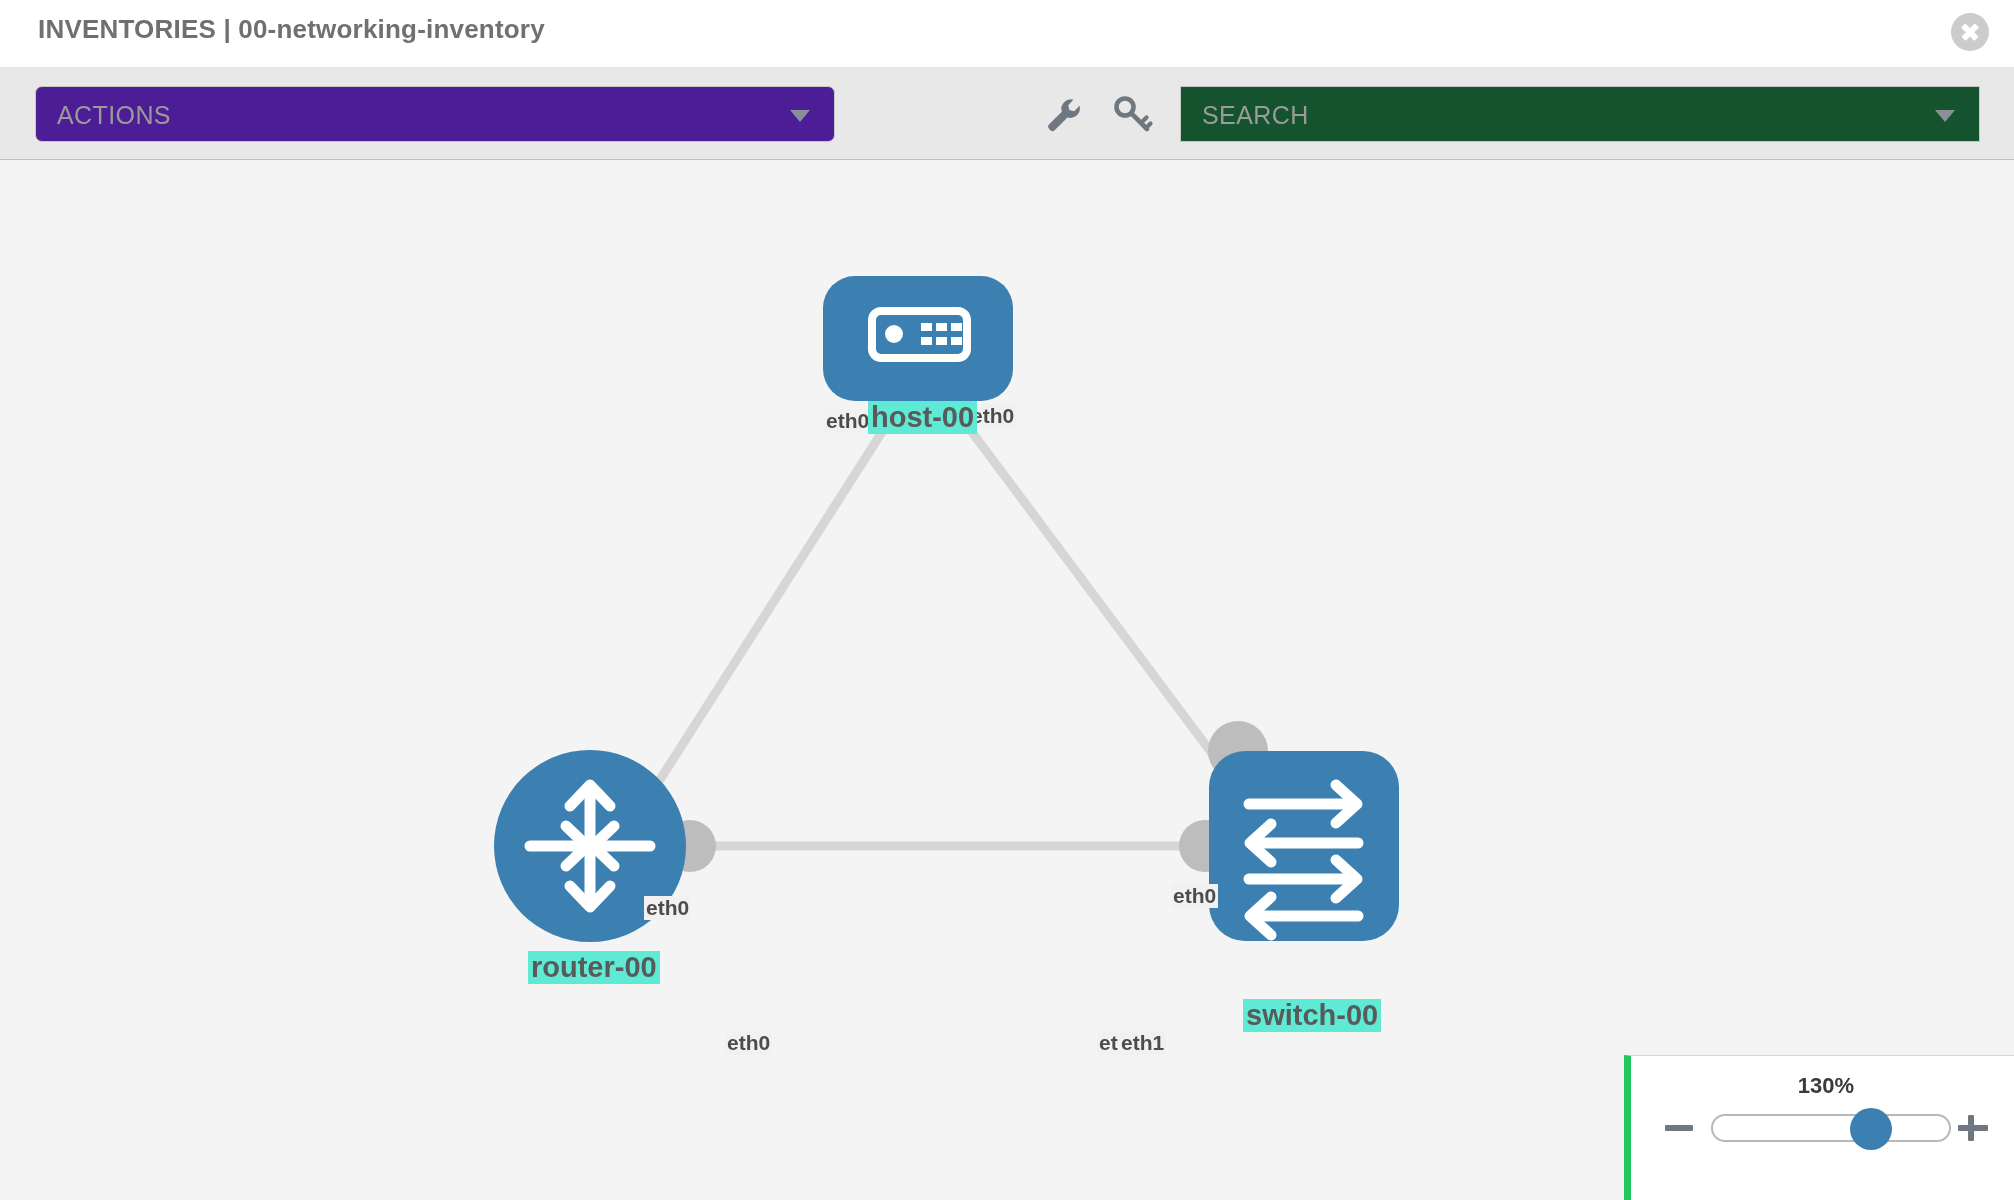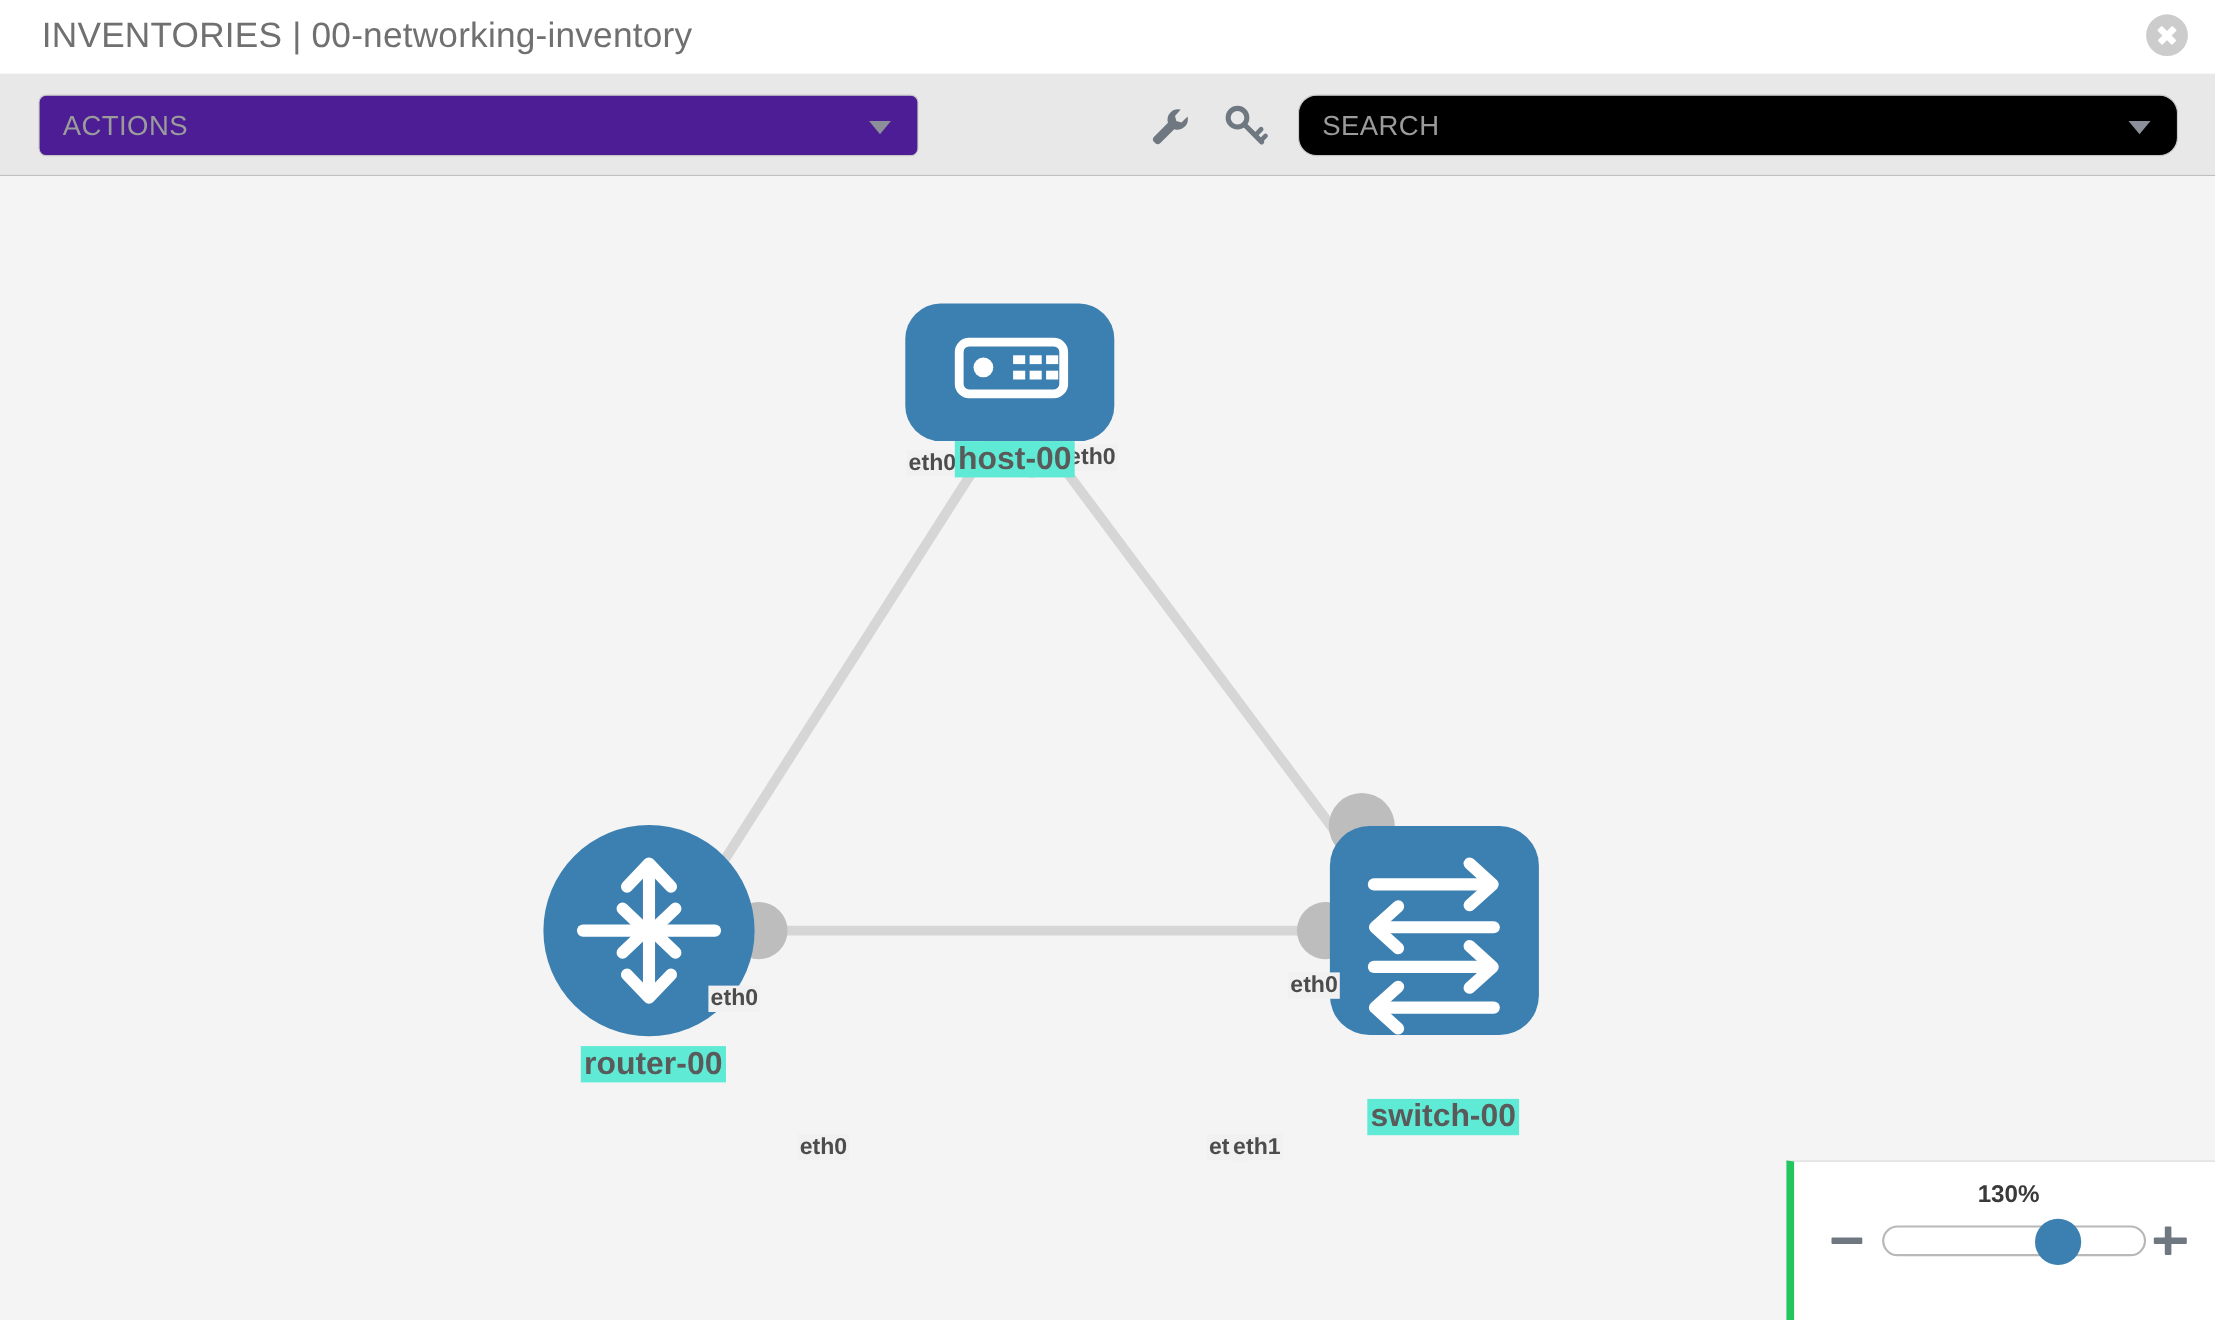--- a/index.html
+++ b/index.html
@@ -13,21 +13,21 @@
   #app { position: relative; width: 2014px; height: 1200px; background:#f5f5f5; }
 
   
   .header {
     position: absolute; top:0; left:0; width:2014px; height:68px;
     background:#ffffff;
     border-bottom:1px solid #e3e3e3;
   }
   .page-title {
     position:absolute; left:38px; top:14px;
-    font-size:32px; font-weight:normal; color:#707070;
+    font-size:26px; font-weight:bold; color:#707070;
     letter-spacing:.2px; white-space:nowrap;
   }
   .close-btn {
     position:absolute; right:25px; top:13px;
     width:38px; height:38px; border-radius:50%;
     background:#cccccc; cursor:pointer;
   }
   .close-btn::before, .close-btn::after {
     content:""; position:absolute; left:50%; top:50%;
     width:19px; height:5.5px; background:#ffffff; border-radius:1px;
@@ -61,21 +61,21 @@
   .tool-icon {
     position:absolute; top:22px; width:48px; height:48px; cursor:pointer;
   }
   .tool-icon svg { display:block; width:48px; height:48px; }
   .icon-wrench { left:1040px; }
   .icon-key    { left:1108px; }
 
   .search-box {
     position:absolute; left:1180px; top:18px;
     width:800px; height:56px;
-    background:#000000; border:1px solid #c7c7c7; border-radius:17px;
+    background:#14532d; border:1px solid #c7c7c7; border-radius:1px;
   }
   .search-label {
     position:absolute; left:21px; top:14px;
     font-size:25px; color:#9b9b9b; letter-spacing:.4px;
   }
 
   
   .canvas {
     position:absolute; top:161px; left:0;
     width:2014px; height:1039px;

